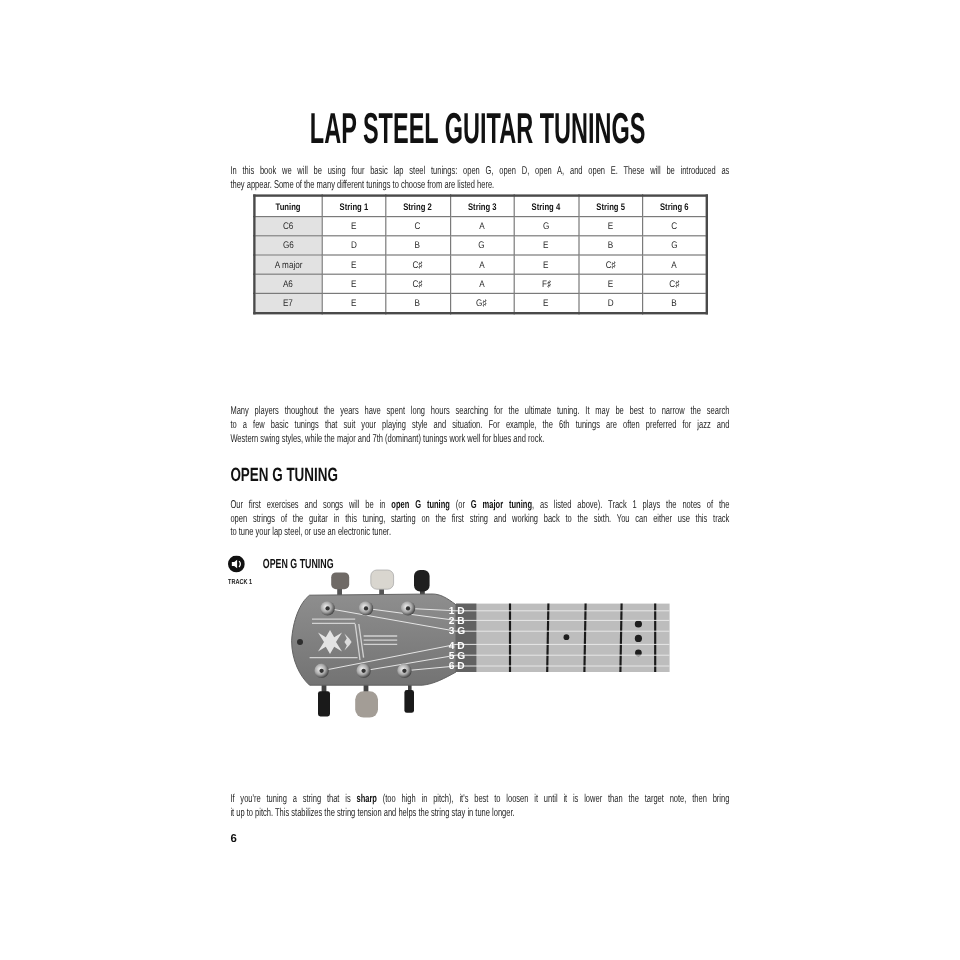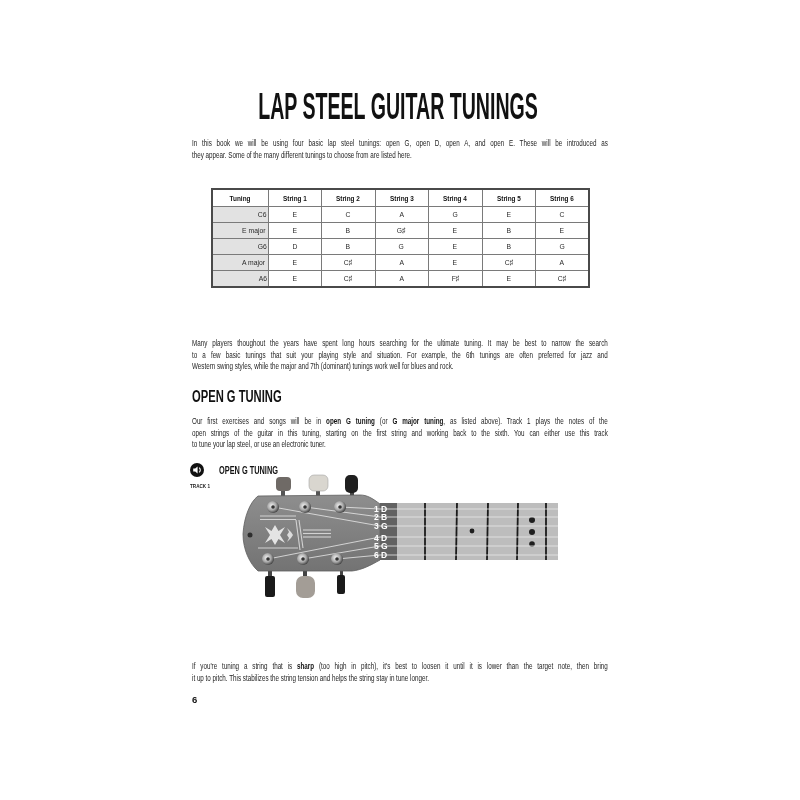--- a/index.html
+++ b/index.html
@@ -22,31 +22,31 @@
     left: 192px; width: 630px;
     transform: scaleX(0.66); transform-origin: 0 0;
     font-size: 9.5px; line-height: 11.5px; color: #1e1e1e;
   }
   .para .ln { white-space: nowrap; text-align: justify; text-align-last: justify; }
   .para .ln.last { text-align-last: left; text-align: left; }
   .para b { font-weight: bold; color: #111; }
 
   
   .tunings {
-    left: 211px; top: 188px; width: 377px;
+    left: 211px; top: 162px; width: 377px;
     border-collapse: collapse; table-layout: fixed;
     border: 2px solid #4a4a4a; font-size: 8px; color: #2a2a2a;
   }
   .tunings th, .tunings td {
     border: 1px solid #7a7a7a; padding: 0; text-align: center; vertical-align: middle;
     overflow: hidden; white-space: nowrap;
   }
   .tunings th { height: 16px; font-weight: bold; color: #111; background: #fff; }
   .tunings td { height: 15px; background: #fff; }
-  .tunings td.tn { background: #e2e2e2; text-align: right; }
+  .tunings td.tn { background: #e2e2e2; }
   .tunings .c { display: inline-block; transform: scaleX(0.85); }
   .tunings th .c { transform: scaleX(0.8); }
 
   
   .h2 {
     left: 192px; top: 389px; font-size: 16px; line-height: 16px; font-weight: bold; color: #111;
   }
   .h2 span { display: inline-block; transform: scaleX(0.70); transform-origin: 0 50%; white-space: nowrap; }
 
   
@@ -100,29 +100,20 @@
     <tr>
       <td class="tn"><span class="c">C6</span></td>
       <td><span class="c">E</span></td>
       <td><span class="c">C</span></td>
       <td><span class="c">A</span></td>
       <td><span class="c">G</span></td>
       <td><span class="c">E</span></td>
       <td><span class="c">C</span></td>
     </tr>
     <tr>
-      <td class="tn"><span class="c">E major</span></td>
-      <td><span class="c">E</span></td>
-      <td><span class="c">B</span></td>
-      <td><span class="c">G♯</span></td>
-      <td><span class="c">E</span></td>
-      <td><span class="c">B</span></td>
-      <td><span class="c">E</span></td>
-    </tr>
-    <tr>
       <td class="tn"><span class="c">G6</span></td>
       <td><span class="c">D</span></td>
       <td><span class="c">B</span></td>
       <td><span class="c">G</span></td>
       <td><span class="c">E</span></td>
       <td><span class="c">B</span></td>
       <td><span class="c">G</span></td>
     </tr>
     <tr>
       <td class="tn"><span class="c">A major</span></td>
@@ -134,20 +125,29 @@
       <td><span class="c">A</span></td>
     </tr>
     <tr>
       <td class="tn"><span class="c">A6</span></td>
       <td><span class="c">E</span></td>
       <td><span class="c">C♯</span></td>
       <td><span class="c">A</span></td>
       <td><span class="c">F♯</span></td>
       <td><span class="c">E</span></td>
       <td><span class="c">C♯</span></td>
+    </tr>
+    <tr>
+      <td class="tn"><span class="c">E7</span></td>
+      <td><span class="c">E</span></td>
+      <td><span class="c">B</span></td>
+      <td><span class="c">G♯</span></td>
+      <td><span class="c">E</span></td>
+      <td><span class="c">D</span></td>
+      <td><span class="c">B</span></td>
     </tr>
   </tbody>
 </table>
 
 <div class="abs para" style="top:337px;">
   <div class="ln">Many players thoughout the years have spent long hours searching for the ultimate tuning. It may be best to narrow the search</div>
   <div class="ln">to a few basic tunings that suit your playing style and situation. For example, the 6th tunings are often preferred for jazz and</div>
   <div class="ln last">Western swing styles, while the major and 7th (dominant) tunings work well for blues and rock.</div>
 </div>
 

